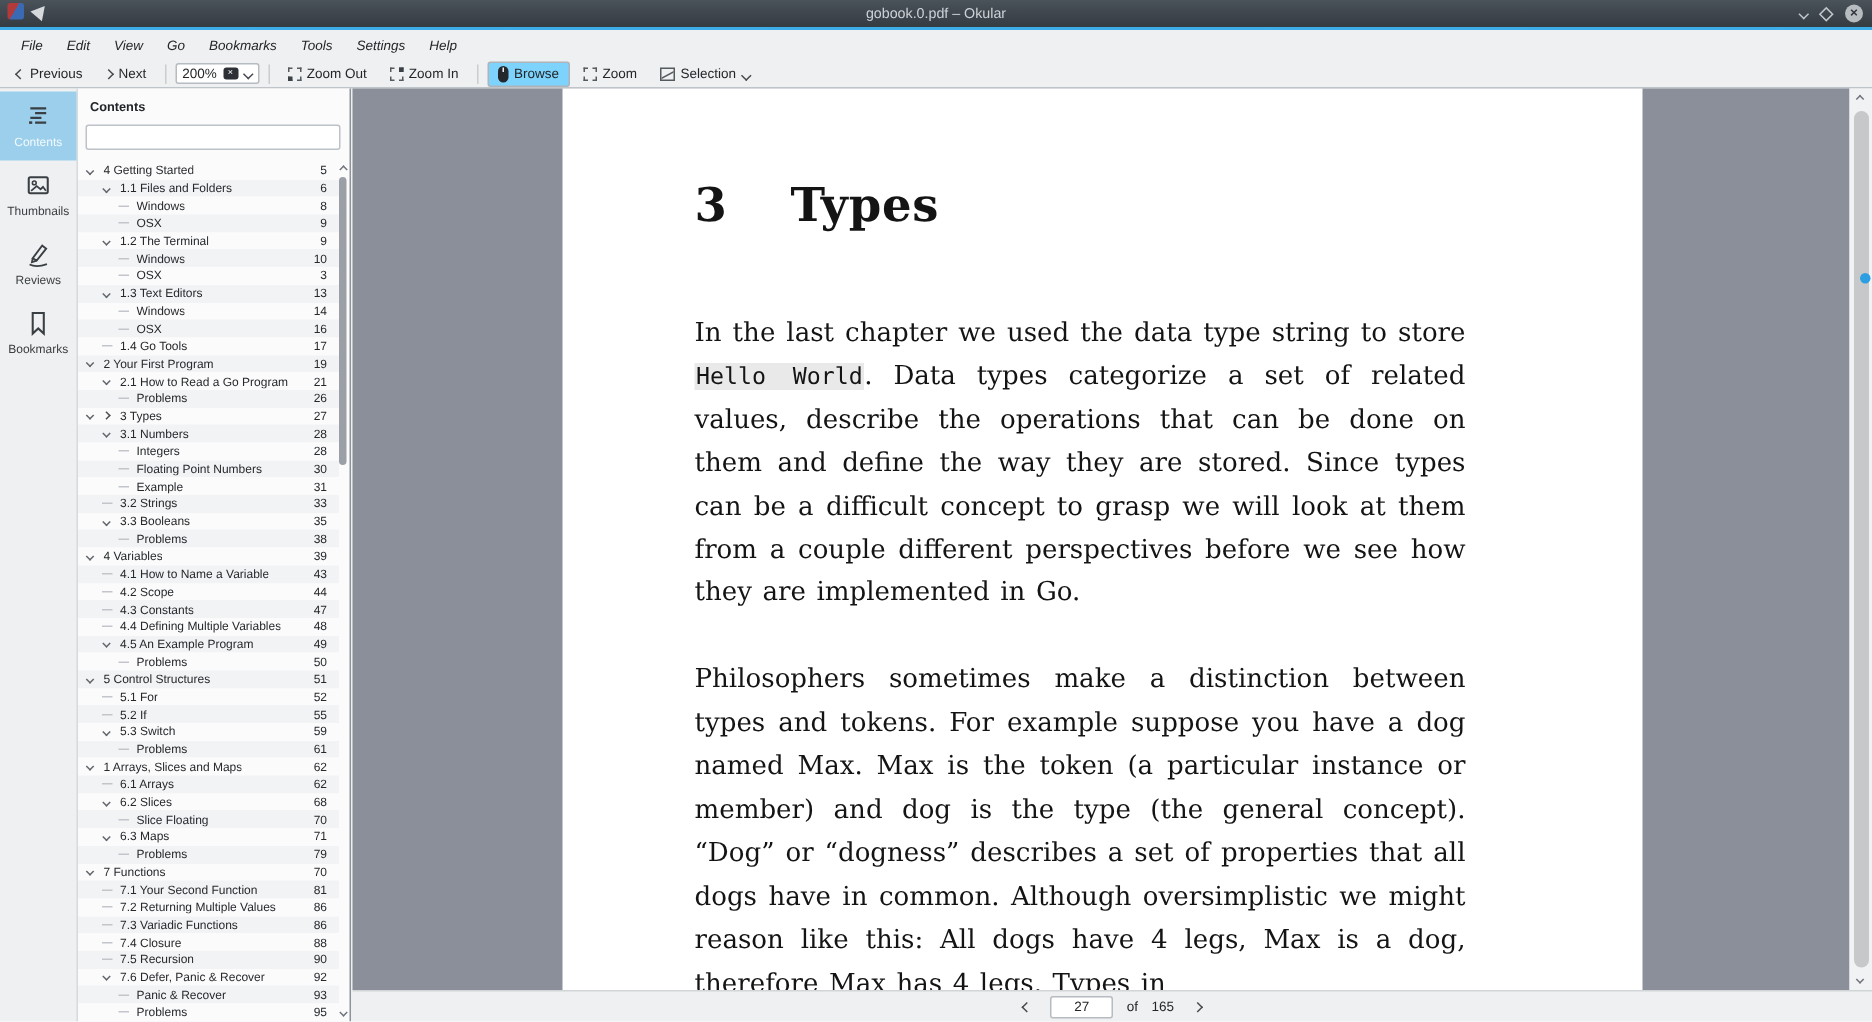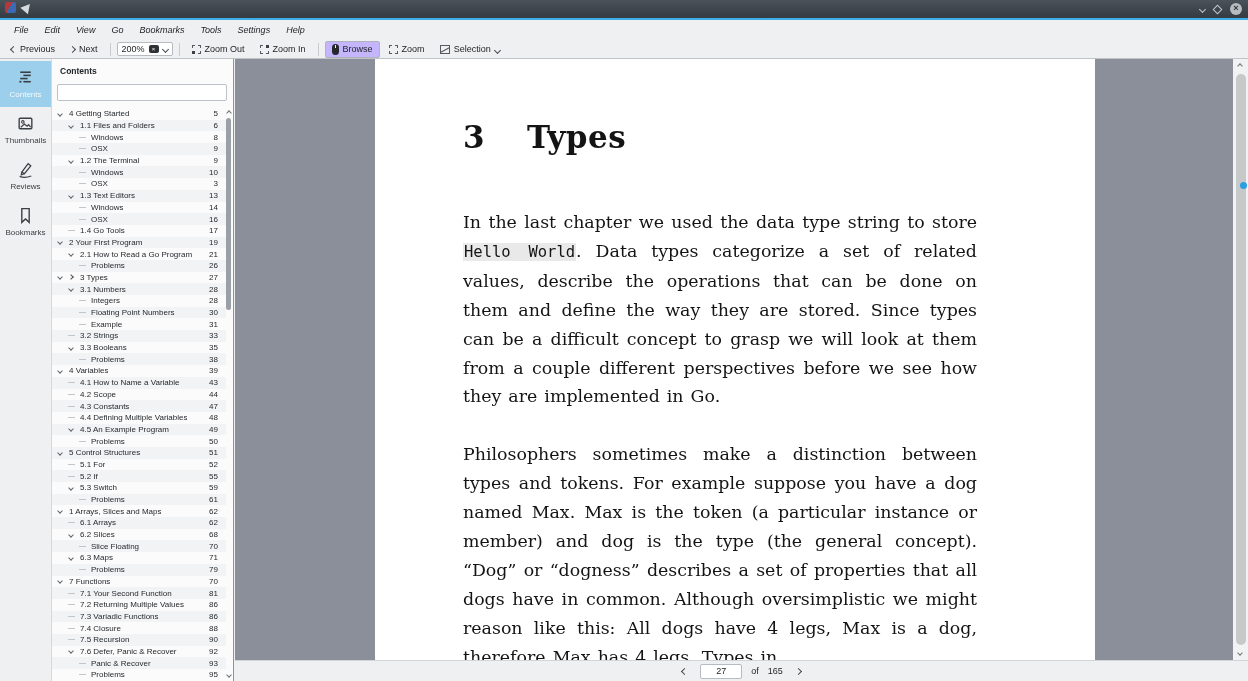--- a/index.html
+++ b/index.html
@@ -29,21 +29,21 @@
 
   
   .menubar { position:absolute; left:0; top:20px; width:1248px; height:20px; background:#eff0f1;
     display:flex; align-items:center; padding-left:6px; font-size:9px; }
   .menu-item { padding:3px 8px; border-radius:2px;font-style:italic; }
 
   
   .toolbar { position:absolute; left:0; top:40px; width:1248px; height:19px; background:#eff0f1;
     border-bottom:1px solid #bfc4c8; display:flex; align-items:center; padding-left:5px; font-size:9px; gap:3px; }
   .tbtn { display:inline-flex; align-items:center; gap:4px; padding:2px 6px; border-radius:2px; color:#232629; }
-  .tbtn.pressed { background:#c4b5fd; border:1px solid #aeb4b9; }
+  .tbtn.pressed { background:#7dd3fc; border:1px solid #aeb4b9; }
   .tsep { width:1px; height:13px; background:#c9cdd0; margin:0 3px; }
   .combo { display:inline-flex; align-items:center; gap:4px; background:#fff; border:1px solid #b6bcc1;
     border-radius:2px; height:14px; padding:0 4px; }
   .clear-icon { width:10px; height:8px; background:#2d3136; border-radius:2px 2px 2px 2px; color:#fff;
     font-size:6px; line-height:8px; text-align:center; }
   .dashed-sq { width:9px; height:9px; border:1px dashed #555a5e; position:relative; }
   .dashed-sq .corner { position:absolute; width:3px; height:3px; background:#3b4045; }
   .zoomout-corner { left:-1px; bottom:-1px; }
   .zoomin-corner { right:-1px; top:-1px; }
   .mouse-icon { width:7px; height:11px; background:#24282c; border-radius:3.5px; position:relative; }
@@ -109,20 +109,21 @@
   .nav-chev { padding:2px 4px; }
 </style>
 </head>
 <body>
 
 <div class="titlebar">
   <div class="tb-icons">
     <span class="app-icon"></span>
     <span class="pin-icon"></span>
   </div>
+  <div class="title-text">gobook.0.pdf – Okular</div>
   <div class="win-controls">
     <span class="chv down light"></span>
     <span class="max-btn"></span>
     <span class="close-btn">×</span>
   </div>
 </div>
 <div class="accent-line"></div>
 
 <div class="menubar">
     <span class="menu-item">File</span>

